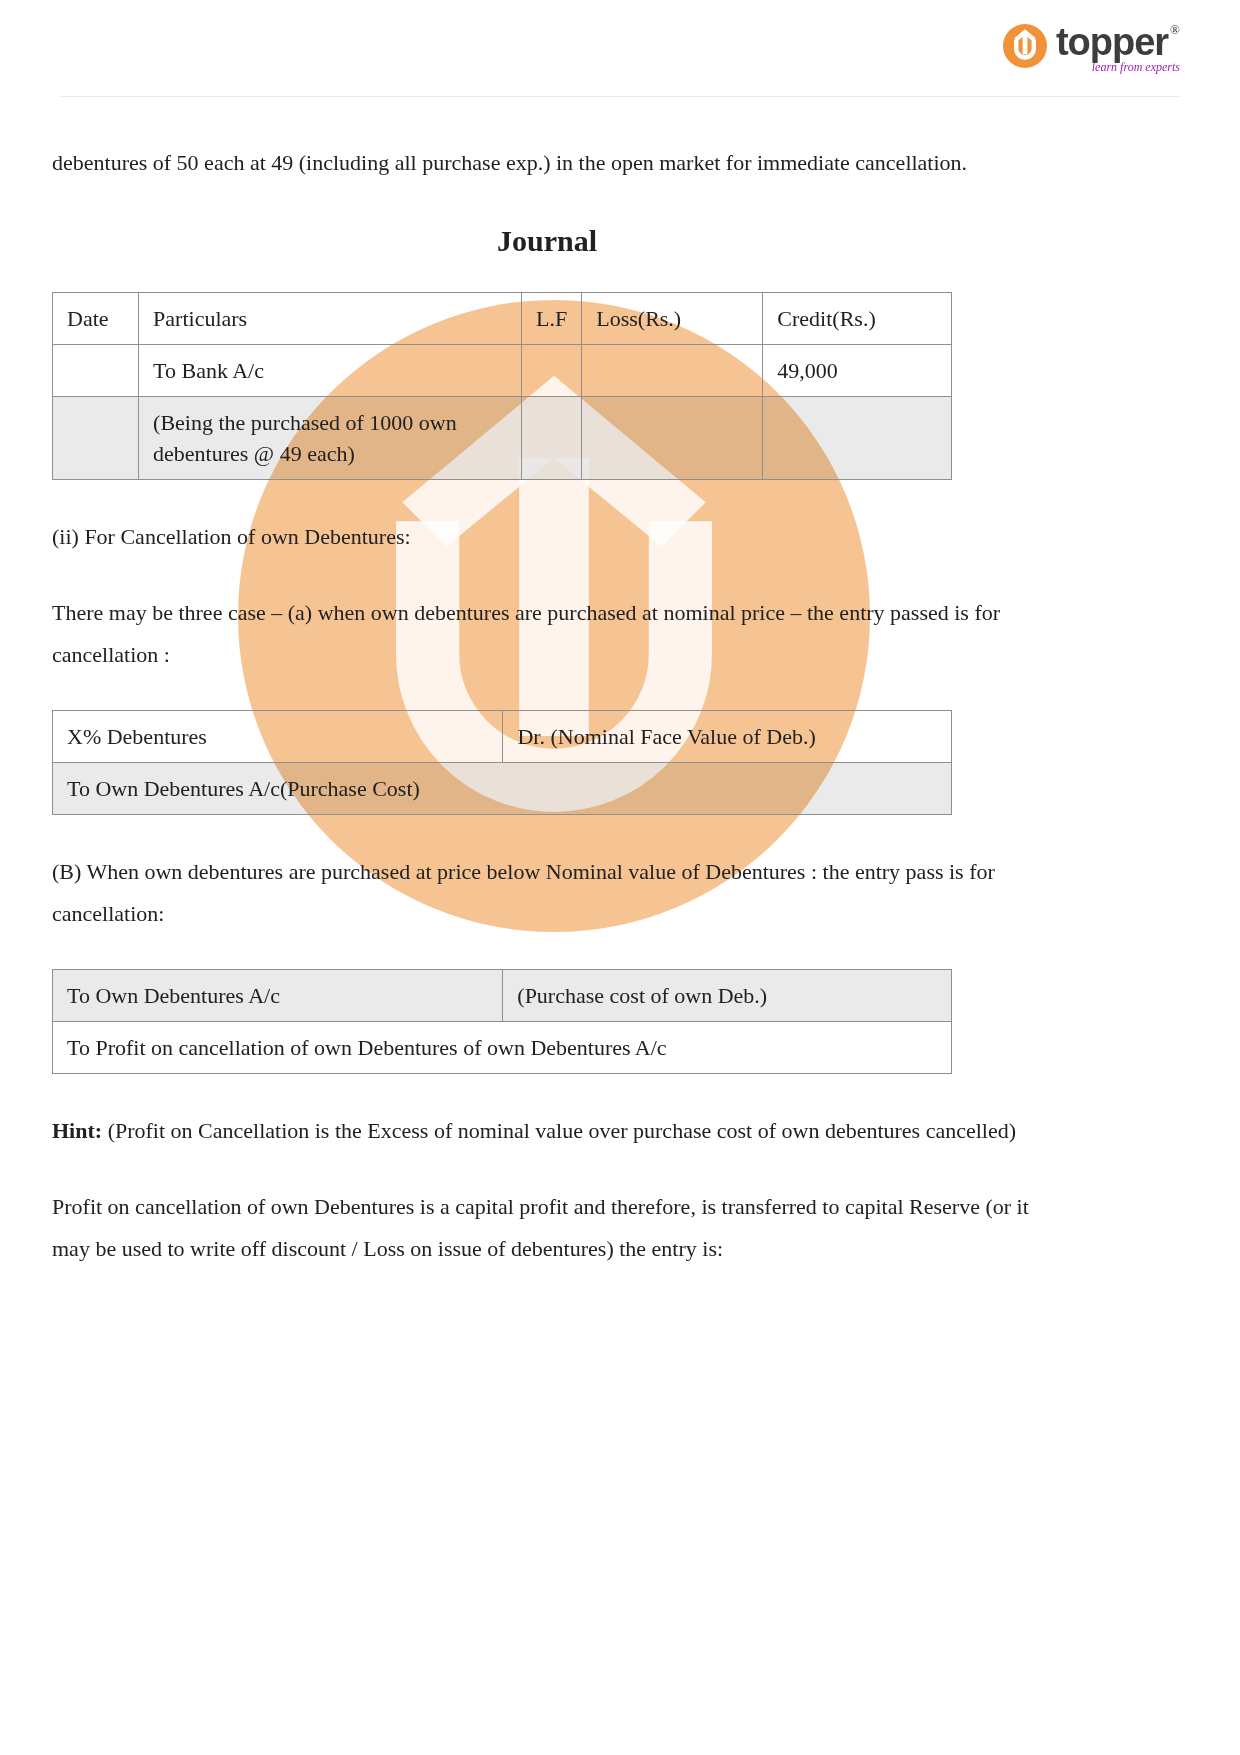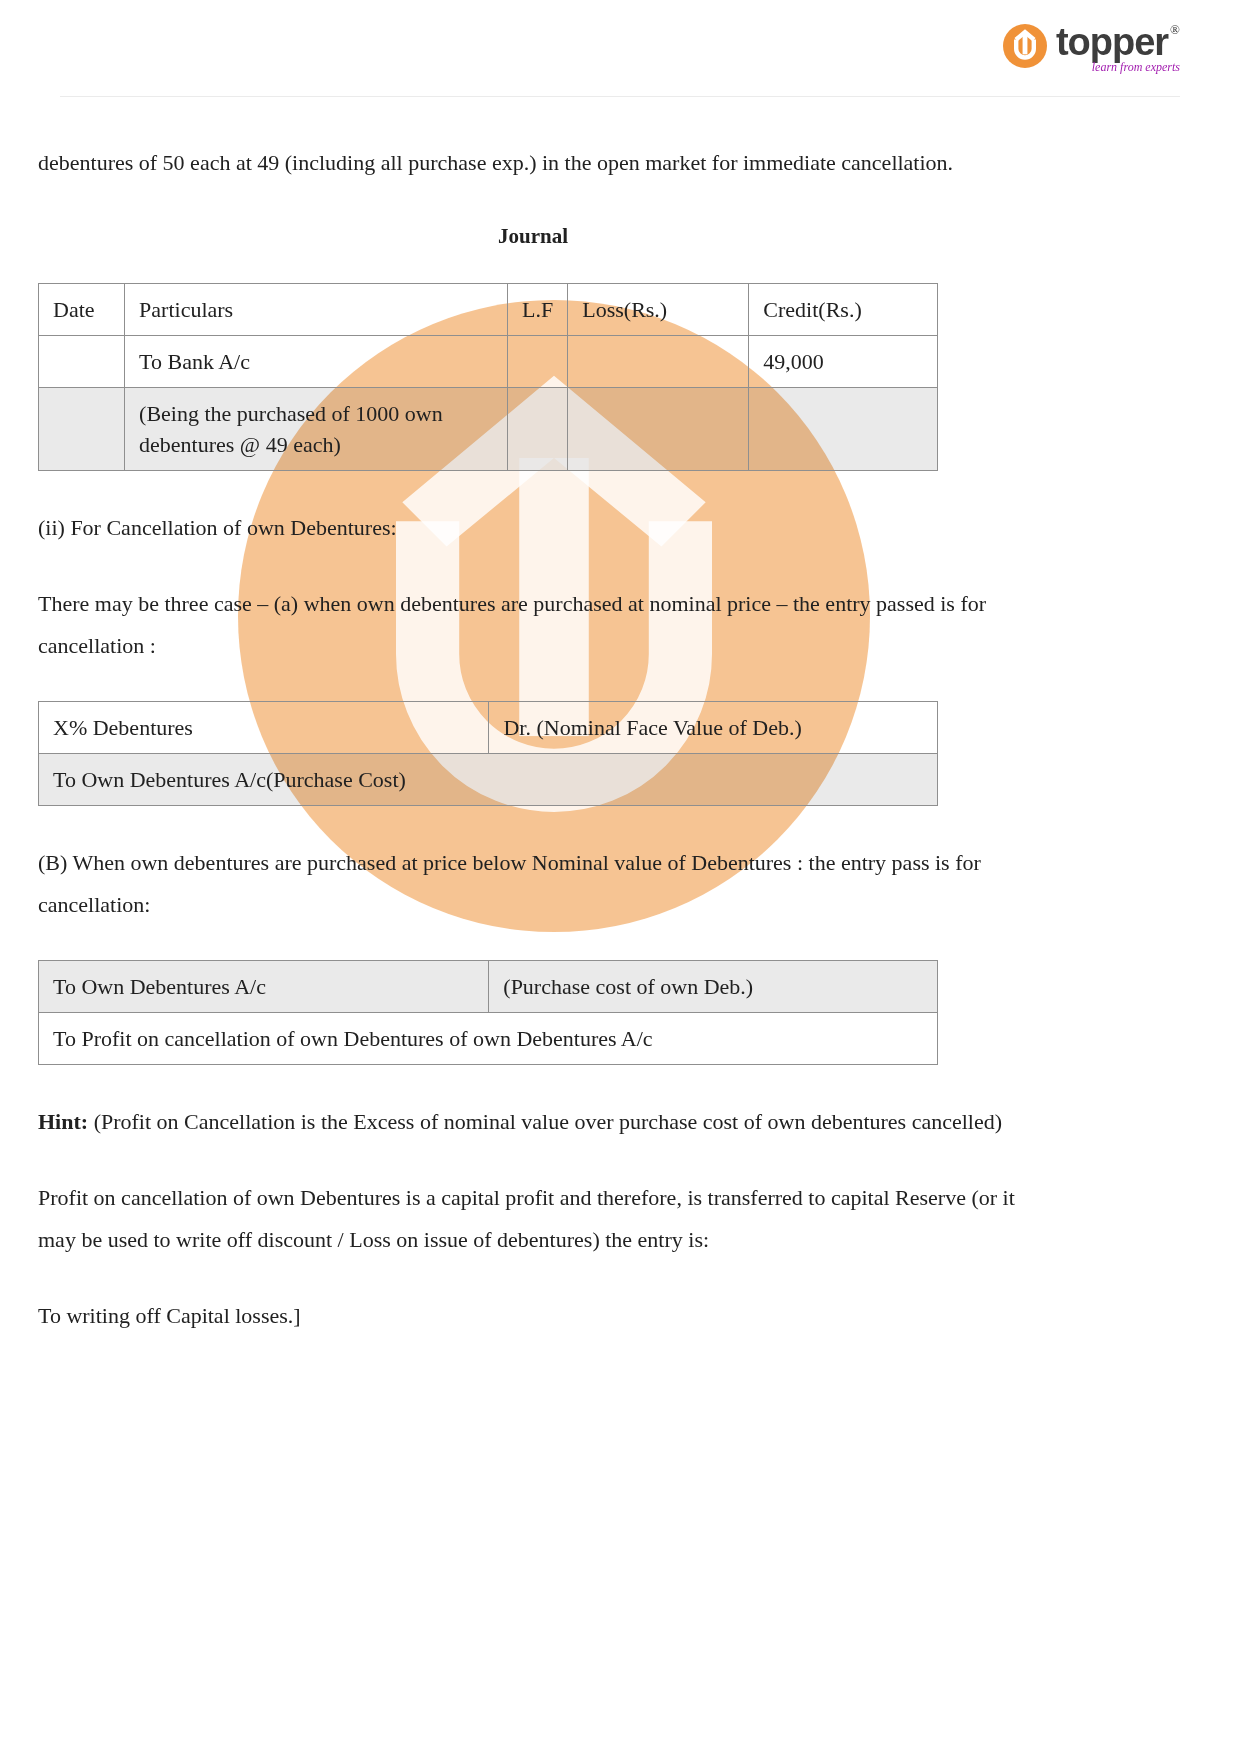--- a/index.html
+++ b/index.html
@@ -51,33 +51,33 @@
   .reg { font-size: 13px; color: #3d3d3d; line-height: 14px; margin-left: 2px; }
   .tagline {
     font-style: italic;
     font-size: 12px;
     line-height: 14px;
     color: #a21caf;
     margin-top: -1px;
   }
 
   
-  .content { position: relative; z-index: 1; padding: 0 38px; }
+  .content { position: relative; z-index: 1; padding: 0 52px; }
   .para {
     font-size: 22px;
     line-height: 42px;
     margin: 34px 0;
     max-width: 980px;
   }
   .first { margin-top: 45px; }
   .journal-title {
     width: 990px;
     text-align: center;
     font-weight: 700;
-    font-size: 21px;
+    font-size: 30px;
     margin: 40px 0 34px 0;
   }
   table {
     border-collapse: collapse;
     width: 900px;
     font-size: 22px;
     margin: 0 0 36px 0;
   }
   td {
     border: 1px solid #8f8f8f;
@@ -200,15 +200,14 @@
     </tbody>
   </table>
 
   <p class="para">
     <span class="hint-label">Hint:</span>
     <span>(Profit on Cancellation is the Excess of nominal value over purchase cost of own debentures cancelled)</span>
   </p>
 
   <p class="para">Profit on cancellation of own Debentures is a capital profit and therefore, is transferred to capital Reserve (or it may be used to write off discount / Loss on issue of debentures) the entry is:</p>
 
-  <p class="para last">To writing off Capital losses.]</p>
 
 </div>
 
 </body></html>

